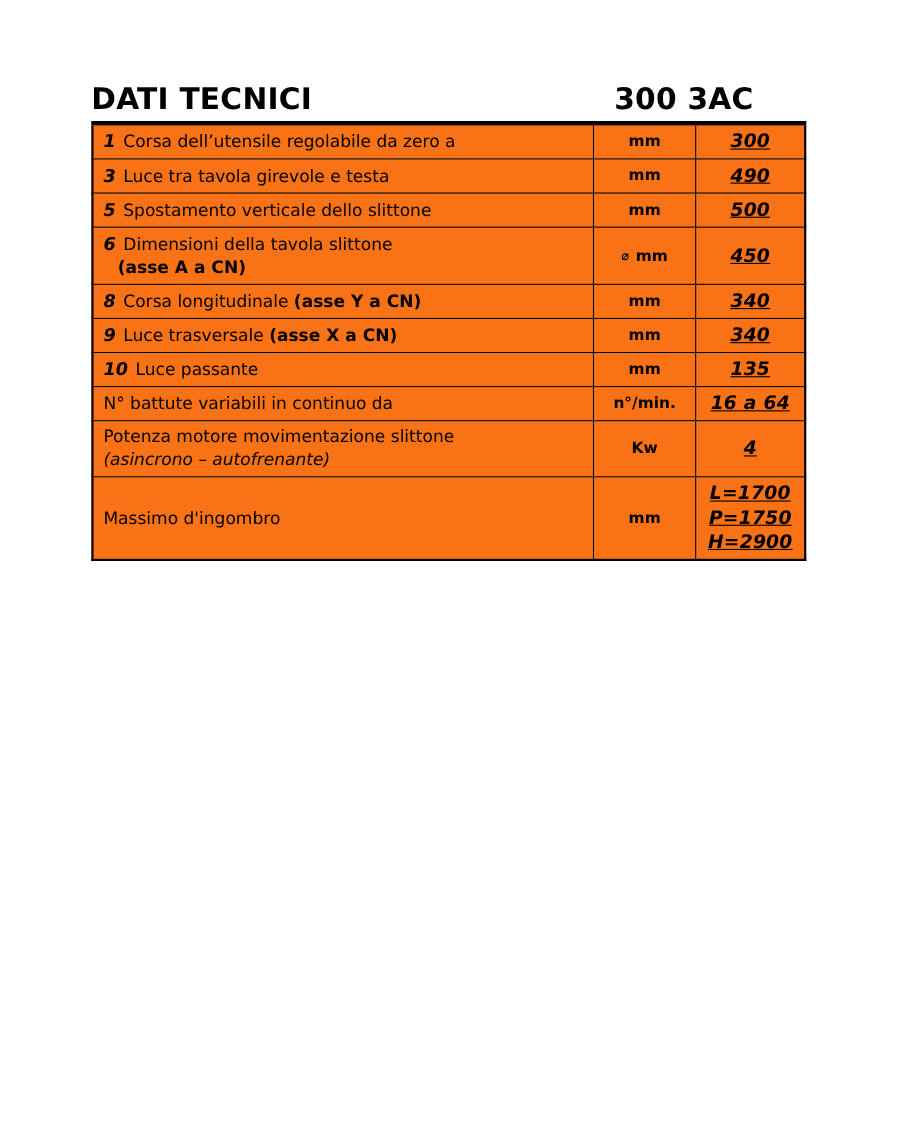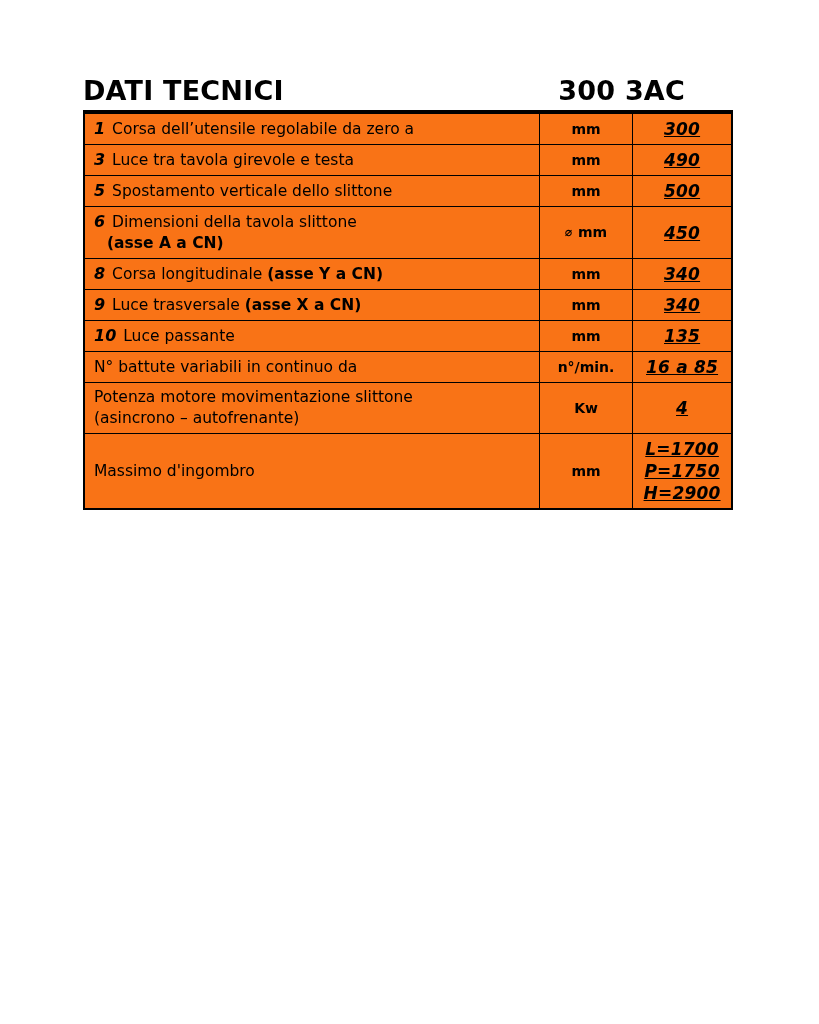--- a/index.html
+++ b/index.html
@@ -101,20 +101,21 @@
   .row-num {
     font-weight: bold;
     font-style: italic;
     font-size: 16px;
     padding-right: 2px;
   }
   .bold-note {
     font-weight: bold;
   }
   .italic-note {
+    font-style: italic;
   }
   .label-line2 {
     display: block;
     padding-left: 13px;
   }
   .label-line2-plain {
     display: block;
   }
   .dia {
     font-size: 12px;
@@ -219,21 +220,21 @@
           </td>
         </tr>
         <tr>
           <td class="col-label">
             <div class="cell-label"><span>N° battute variabili in continuo da</span></div>
           </td>
           <td class="col-unit">
             <div class="cell-unit"><span>n°/min.</span></div>
           </td>
           <td class="col-value">
-            <div class="cell-value"><span class="nowrap">16 a 85</span></div>
+            <div class="cell-value"><span class="nowrap">16 a 64</span></div>
           </td>
         </tr>
         <tr>
           <td class="col-label">
             <div class="cell-label"><span>Potenza motore movimentazione slittone</span><span class="label-line2-plain italic-note">(asincrono – autofrenante)</span></div>
           </td>
           <td class="col-unit">
             <div class="cell-unit"><span>Kw</span></div>
           </td>
           <td class="col-value">

